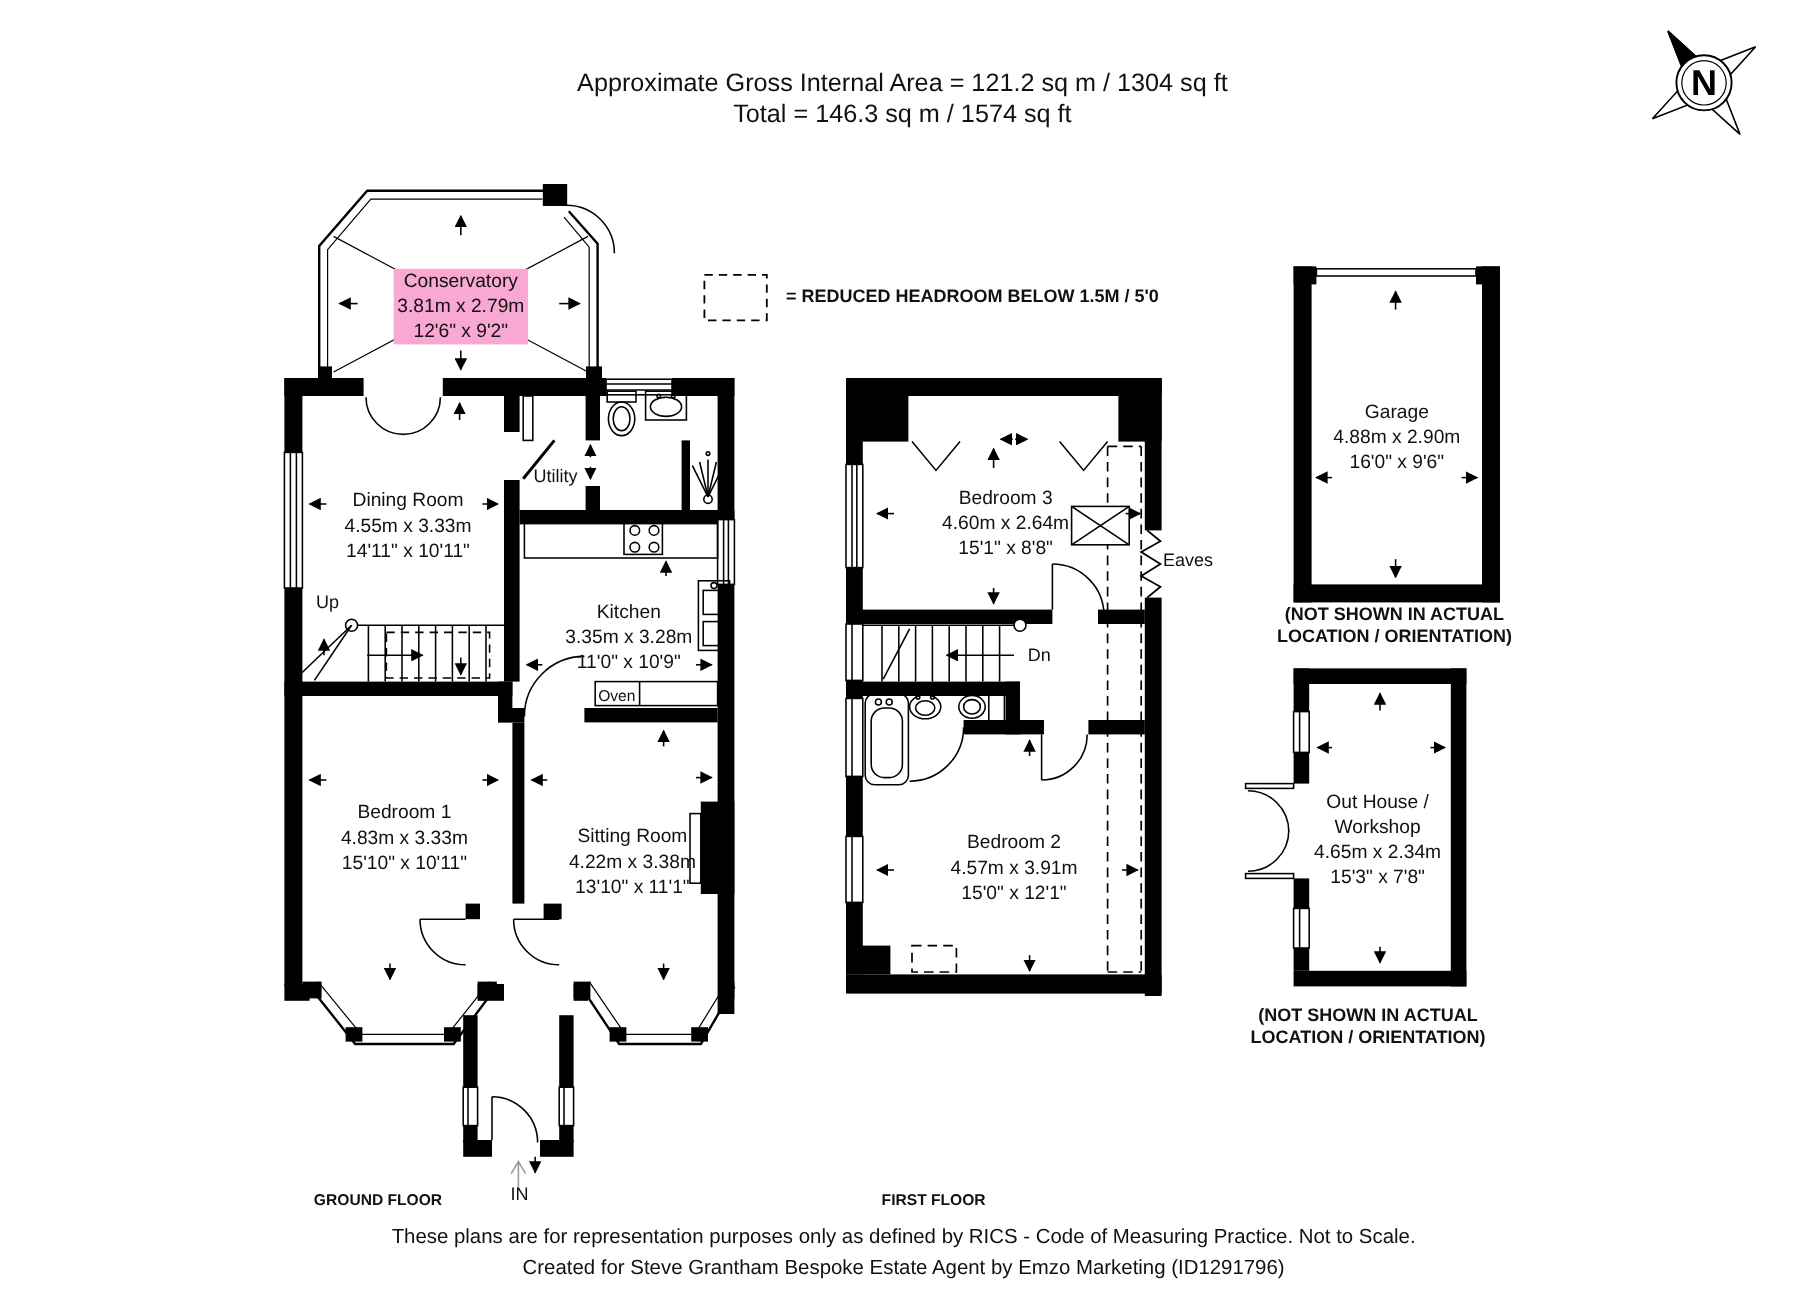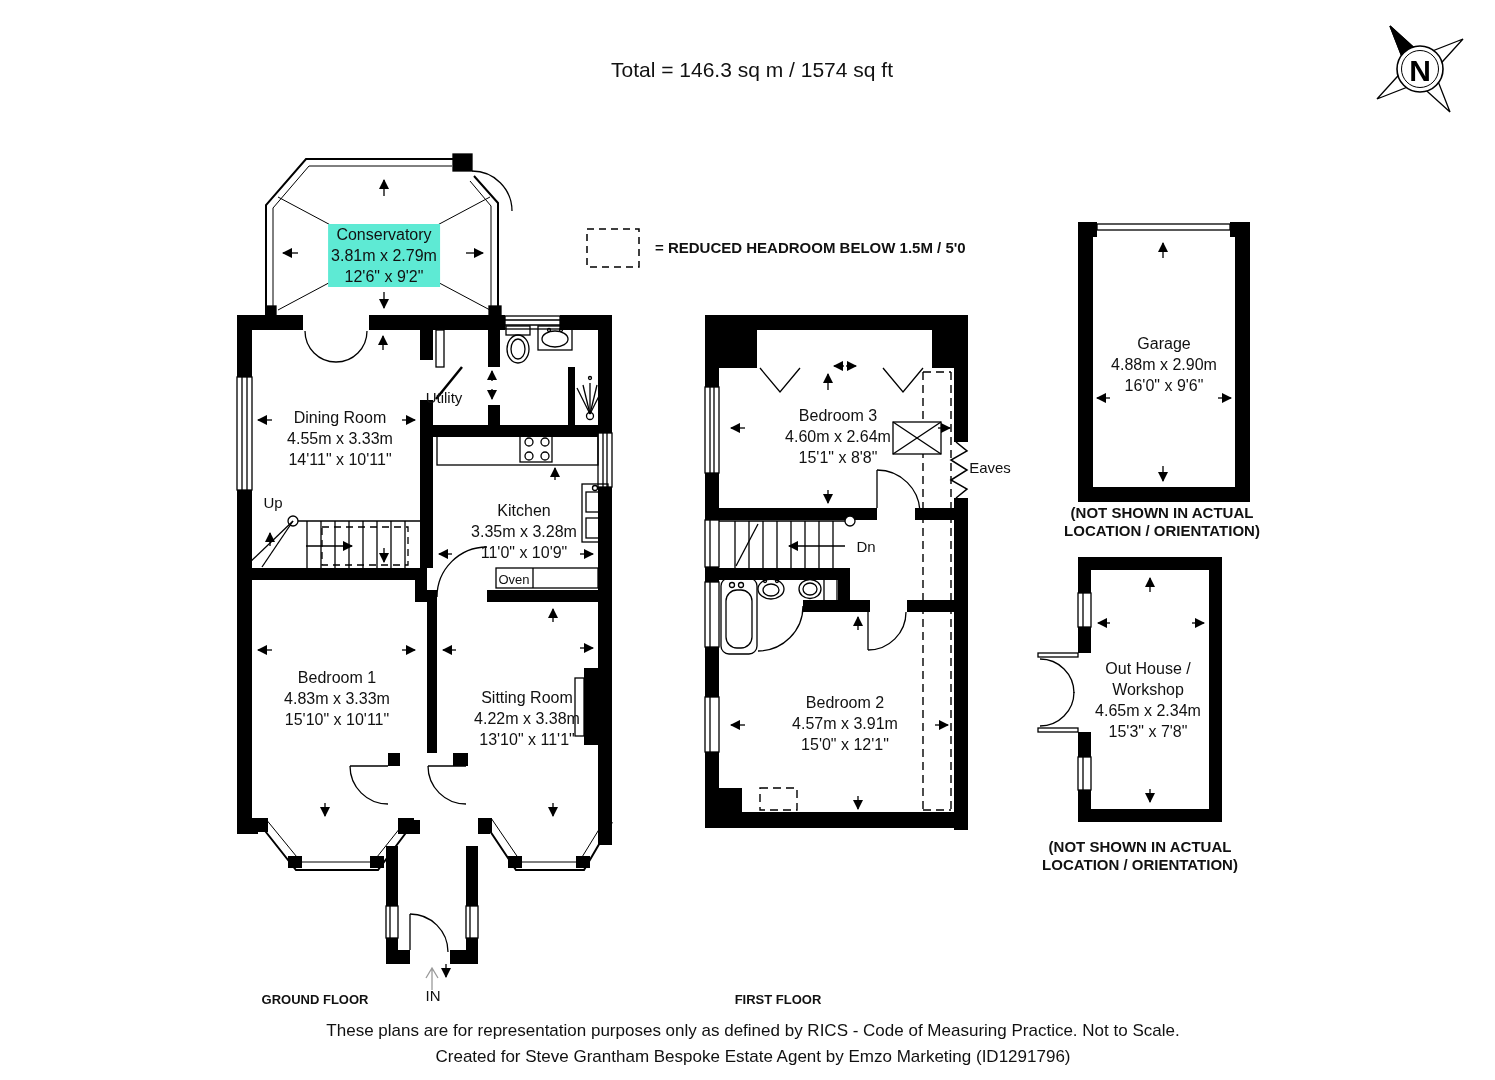--- a/index.html
+++ b/index.html
@@ -1,19 +1,19 @@
 <!DOCTYPE html>
 <html><head>
 <meta charset="utf-8">
 <style>
   html,body{margin:0;padding:0;background:#fff;}
   body{width:1495px;height:1080px;position:relative;font-family:"Liberation Sans",sans-serif;color:#111;}
   #plan-svg{position:absolute;left:0;top:0;}
   .lbl{position:absolute;transform:translateX(-50%);text-align:center;font-size:16px;line-height:21px;
-       color:#111;white-space:nowrap;background:#5eead4;padding:0 3px;}
+       color:#111;white-space:nowrap;background:#f9a8d4;padding:0 3px;}
   .lbl.small{font-size:15px;line-height:18px;}
   .lbl.tiny{font-size:13px;line-height:15px;}
   .lbl.nobg{background:transparent;}
   .hdr{position:absolute;left:752px;transform:translateX(-50%);text-align:center;font-size:21px;
        line-height:26px;color:#111;white-space:nowrap;}
   .note{position:absolute;transform:translateX(-50%);text-align:center;font-weight:bold;font-size:15px;
         line-height:18px;white-space:nowrap;}
   .ftitle{position:absolute;transform:translateX(-50%);font-weight:bold;font-size:13px;white-space:nowrap;}
   .footer{position:absolute;transform:translateX(-50%);font-size:17px;white-space:nowrap;}
   .legend-txt{position:absolute;font-weight:bold;font-size:15px;white-space:nowrap;text-align:center;}
@@ -379,38 +379,39 @@
     <polygon points="1390,26 1422,55 1420,69 1406,67" fill="#000"></polygon>
     <circle cx="1420" cy="69" r="23" fill="#fff" stroke-width="1.6"></circle>
     <circle cx="1420" cy="69" r="18.5" fill="#fff" stroke-width="1"></circle>
     <text x="1420" y="70" text-anchor="middle" dominant-baseline="central" font-size="30" font-weight="bold" fill="#000" stroke="none">N</text>
   </g>
 
   <rect x="587" y="229" width="52" height="38" fill="none" stroke="#000" stroke-width="1.5" stroke-dasharray="7 5"></rect>
 </svg>
 
 <div class="hdr" style="top:57px">
+  <div>Approximate Gross Internal Area = 121.2 sq m / 1304 sq ft</div>
   <div>Total = 146.3 sq m / 1574 sq ft</div>
 </div>
 
 <div class="legend-txt" style="left:655px;top:239px">= REDUCED HEADROOM BELOW 1.5M / 5'0</div>
 
 <div class="lbl" style="left:384px;top:224px">
   <div>Conservatory</div>
   <div>3.81m x 2.79m</div>
   <div>12'6" x 9'2"</div>
 </div>
 
 <div class="lbl nobg" style="left:340px;top:407px">
   <div>Dining Room</div>
   <div>4.55m x 3.33m</div>
   <div>14'11" x 10'11"</div>
 </div>
 
-<div class="lbl small nobg" style="left:444px;top:389px">Utility</div>
+<div class="lbl small nobg" style="left:463px;top:389px">Utility</div>
 
 <div class="lbl nobg" style="left:524px;top:500px">
   <div>Kitchen</div>
   <div>3.35m x 3.28m</div>
   <div>11'0" x 10'9"</div>
 </div>
 
 <div class="lbl nobg" style="left:337px;top:667px">
   <div>Bedroom 1</div>
   <div>4.83m x 3.33m</div>

